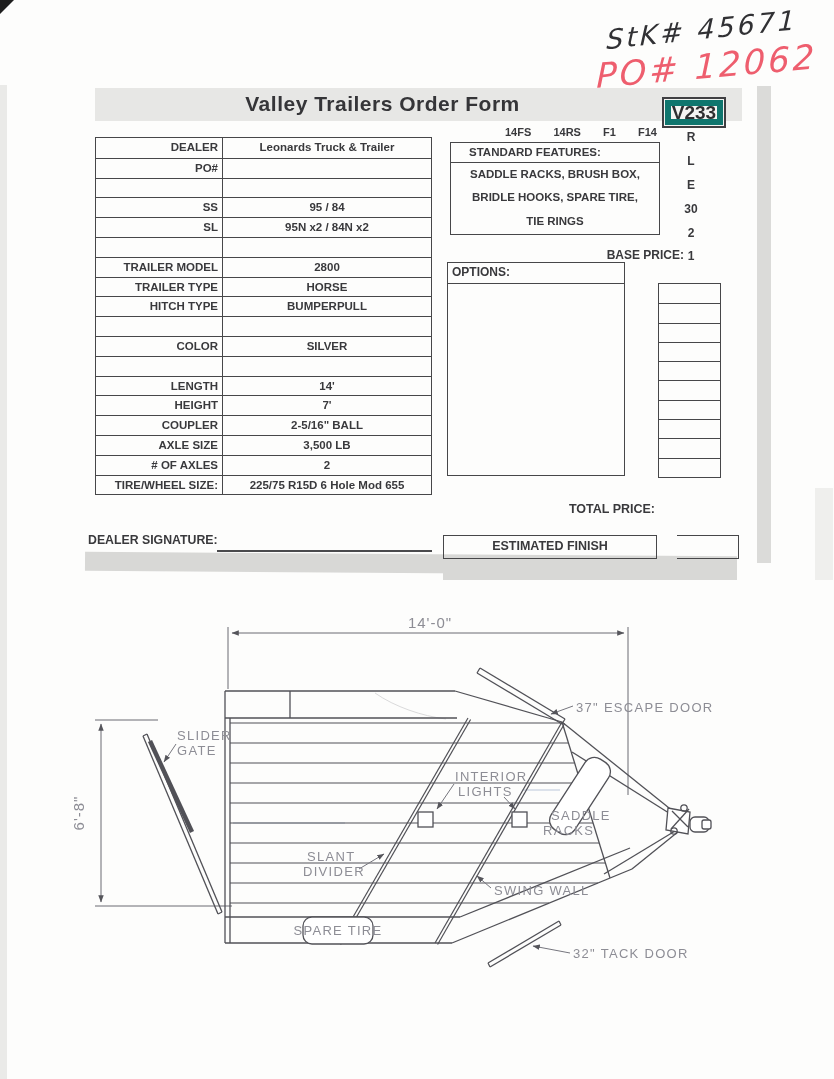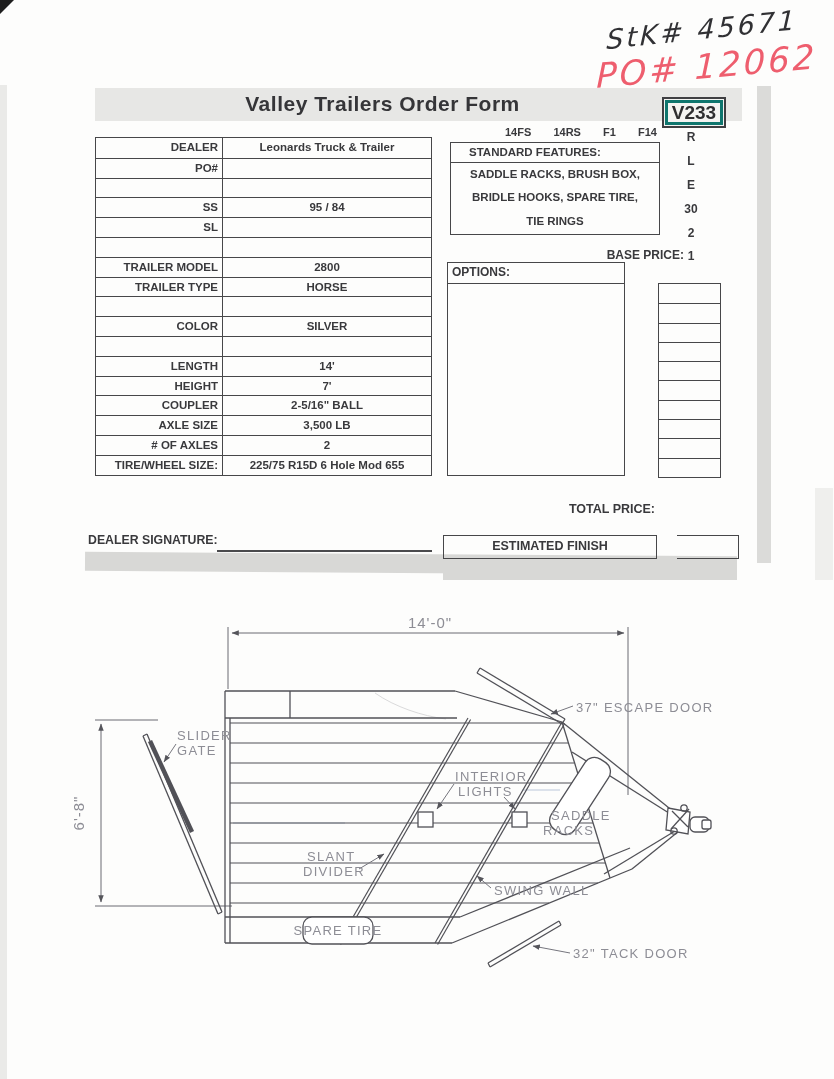--- a/index.html
+++ b/index.html
@@ -13,21 +13,21 @@
   .smear-right{left:815px;top:488px;width:18px;height:92px;background:#efefed;}
   
   .hand-stk{left:606px;top:14px;font-family:"DejaVu Sans",sans-serif;font-style:italic;
             font-size:27px;letter-spacing:3px;color:#313134;transform:rotate(-6deg) skewX(-8deg);white-space:nowrap;}
   .hand-po{left:596px;top:46px;font-family:"DejaVu Sans",sans-serif;font-style:italic;
            font-size:34px;letter-spacing:3px;color:#ee5e6e;transform:rotate(-5deg) skewX(-6deg);white-space:nowrap;}
   
   .title-band{left:95px;top:88px;width:647px;height:33px;background:#e7e7e5;}
   .form-title{left:95px;top:92px;width:575px;text-align:center;font-size:21px;font-weight:bold;color:#353538;letter-spacing:.5px;}
   .code-box{left:662px;top:97px;width:64px;height:31px;border:2px solid #3f3f42;background:#f4f4f2;box-sizing:border-box;}
-  .code-box-inner{position:absolute;left:1px;top:1px;right:1px;bottom:1px;border:3px solid #0f766e;
+  .code-box-inner{position:absolute;left:1px;top:1px;right:1px;bottom:1px;border:6px solid #0f766e;
                   display:flex;align-items:center;justify-content:center;font-size:19px;font-weight:bold;color:#2f2f31;}
   
   .otable{left:95px;top:137px;width:337px;border:1.8px solid #474749;box-sizing:border-box;background:transparent;}
   .trow{display:flex;height:19.8px;box-sizing:border-box;}
   .trow + .trow{border-top:1.4px solid #474749;}
   .tl{width:127px;box-sizing:border-box;border-right:1.4px solid #474749;text-align:right;
       padding-right:4px;font-size:11.5px;font-weight:bold;line-height:18px;color:#39393c;}
   .tv{flex:1;text-align:center;font-size:11.5px;font-weight:bold;line-height:18px;color:#39393c;}
   .sig-label{left:88px;top:533px;font-size:12.3px;font-weight:bold;color:#39393c;}
   .sig-line{left:217px;top:535px;width:215px;height:15px;border-bottom:2px solid #4a4a4d;}
@@ -91,32 +91,37 @@
     <div class="trow">
         <div class="tl"></div>
         <div class="tv"></div>
       </div>
     <div class="trow">
         <div class="tl">SS</div>
         <div class="tv">95  /  84</div>
       </div>
     <div class="trow">
         <div class="tl">SL</div>
+        <div class="tv">95N x2  /  84N x2</div>
       </div>
     <div class="trow">
         <div class="tl"></div>
         <div class="tv"></div>
       </div>
     <div class="trow">
         <div class="tl">TRAILER MODEL</div>
         <div class="tv">2800</div>
       </div>
     <div class="trow">
         <div class="tl">TRAILER TYPE</div>
         <div class="tv">HORSE</div>
+      </div>
+    <div class="trow">
+        <div class="tl">HITCH TYPE</div>
+        <div class="tv">BUMPERPULL</div>
       </div>
     <div class="trow">
         <div class="tl"></div>
         <div class="tv"></div>
       </div>
     <div class="trow">
         <div class="tl">COLOR</div>
         <div class="tv">SILVER</div>
       </div>
     <div class="trow">

